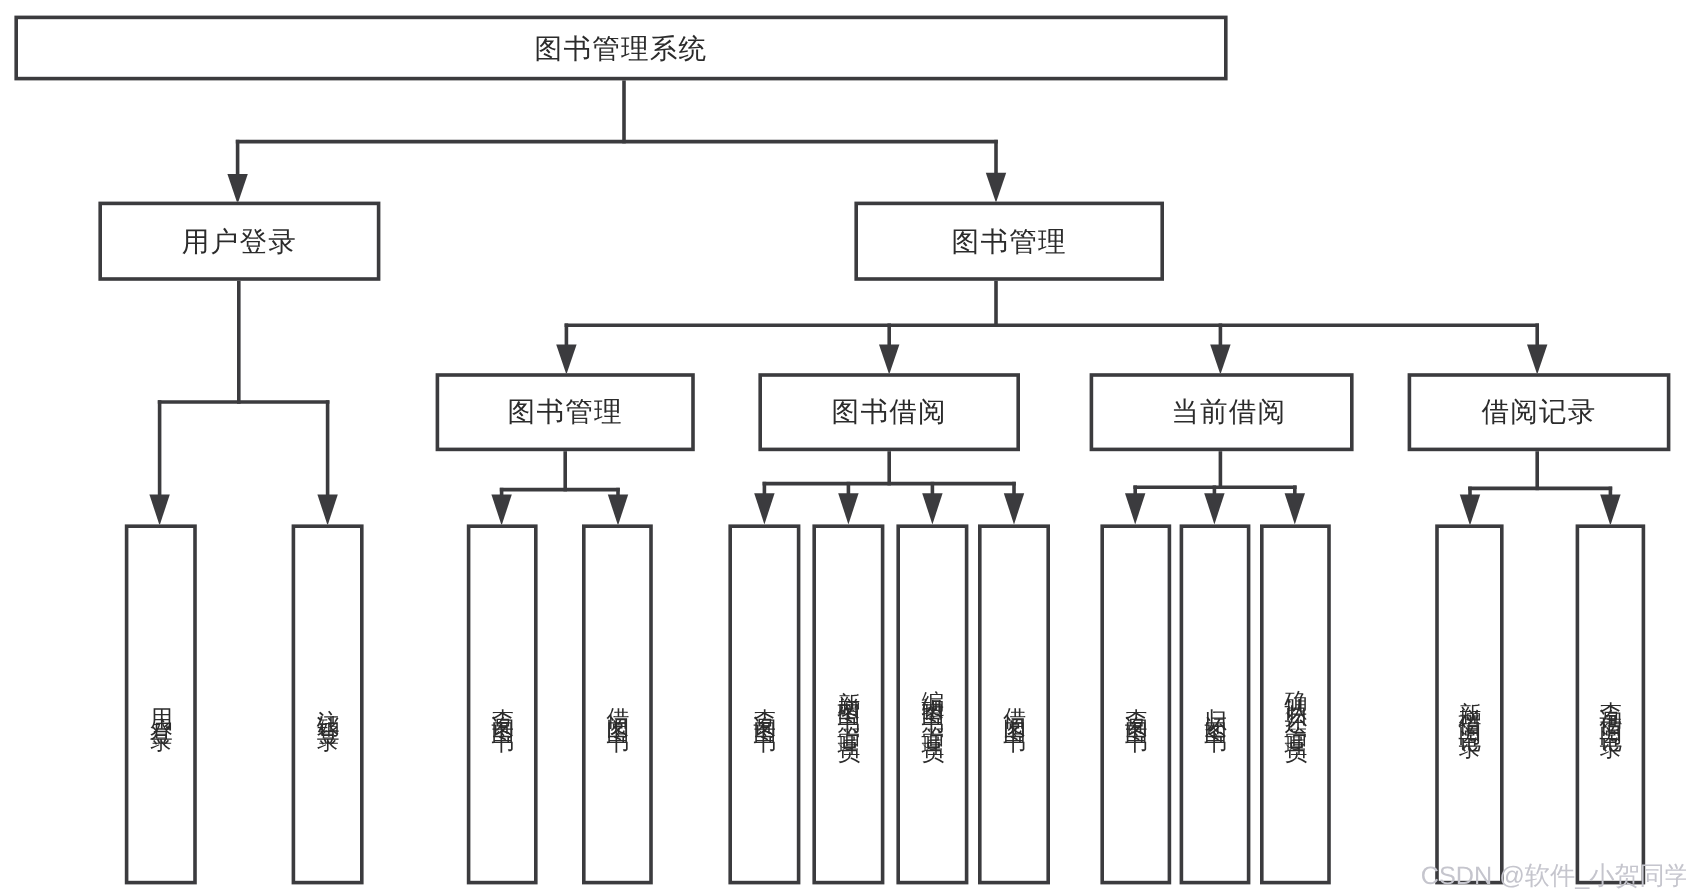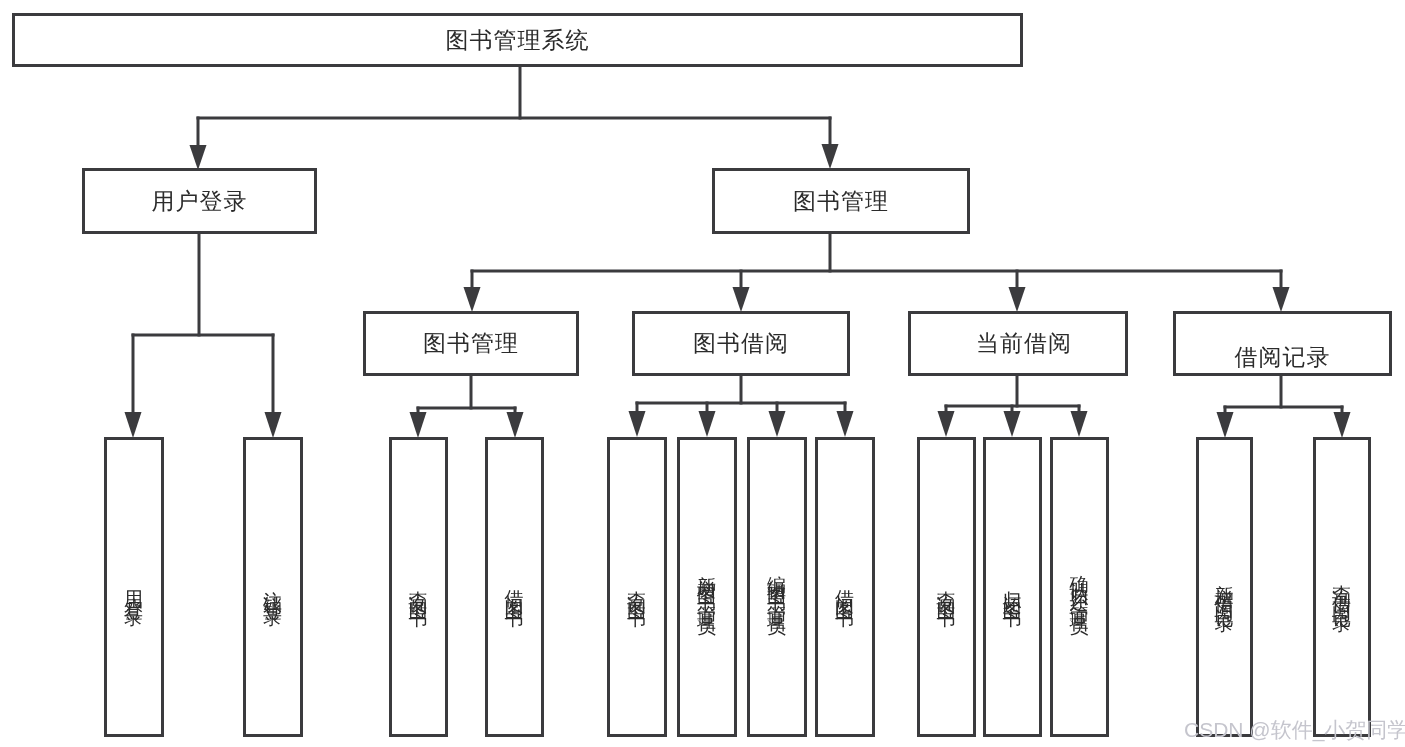--- a/index.html
+++ b/index.html
@@ -132,21 +132,21 @@
 
   <div class="node" style="left:363px;top:311px;width:216px;height:65px;">
     <span>图书管理</span>
   </div>
   <div class="node" style="left:632px;top:311px;width:218px;height:65px;font-family:Liberation Serif, serif;">
     <span>图书借阅</span>
   </div>
   <div class="node" style="left:908px;top:311px;width:220px;height:65px;padding-left:12px;">
     <span>当前借阅</span>
   </div>
-  <div class="node" style="left:1173px;top:311px;width:219px;height:65px;align-items:flex-end;">
+  <div class="node" style="left:1173px;top:311px;width:219px;height:65px;">
     <span>借阅记录</span>
   </div>
 
   <div class="node leaf" style="left:104px;top:437px;width:60px;height:300px;">
     <span>用户登录</span>
   </div>
   <div class="node leaf" style="left:243px;top:437px;width:60px;height:300px;">
     <span>注销登录</span>
   </div>
   <div class="node leaf" style="left:389px;top:437px;width:59px;height:300px;">

